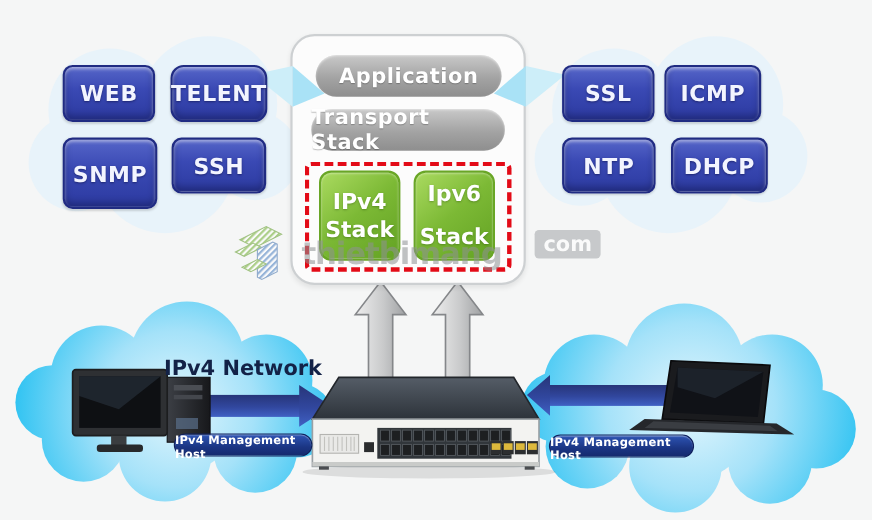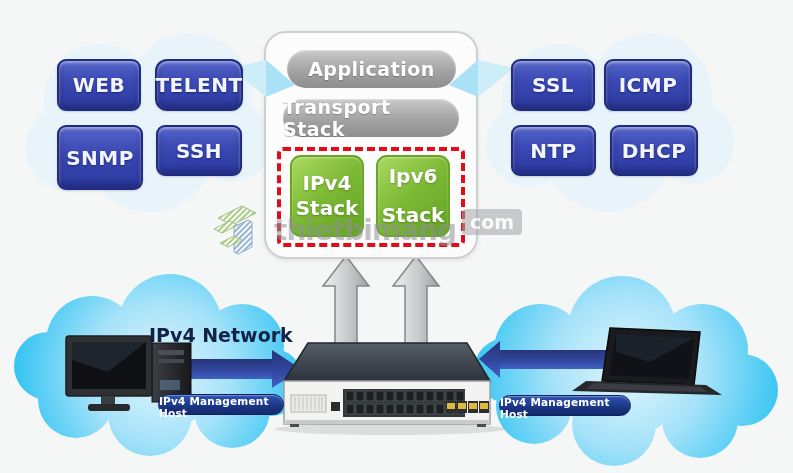--- a/index.html
+++ b/index.html
@@ -62,21 +62,21 @@
   
   .watermark{
     position:absolute;left:212px;top:202px;display:flex;align-items:center;gap:6px;
     opacity:.55;z-index:60;
   }
   .wm-name{
     color:#8f9194;font-weight:bold;font-size:28px;line-height:1;letter-spacing:-1px;
   }
   .wm-tld{
     background:#a2a5a8;color:#ffffff;font-weight:bold;font-size:19px;
-    padding:2px 8px;border-radius:4px;position:relative;top:-9px;
+    padding:2px 8px;border-radius:4px;position:relative;top:-9px;margin-left:24px;
   }
 </style>
 </head>
 <body>
 
 <div class="stage">
 
   <svg class="layer" width="793" height="473" viewBox="0 0 793 473">
     <defs>
       <radialGradient id="gCloudL" gradientUnits="userSpaceOnUse" cx="160" cy="372" r="148">

